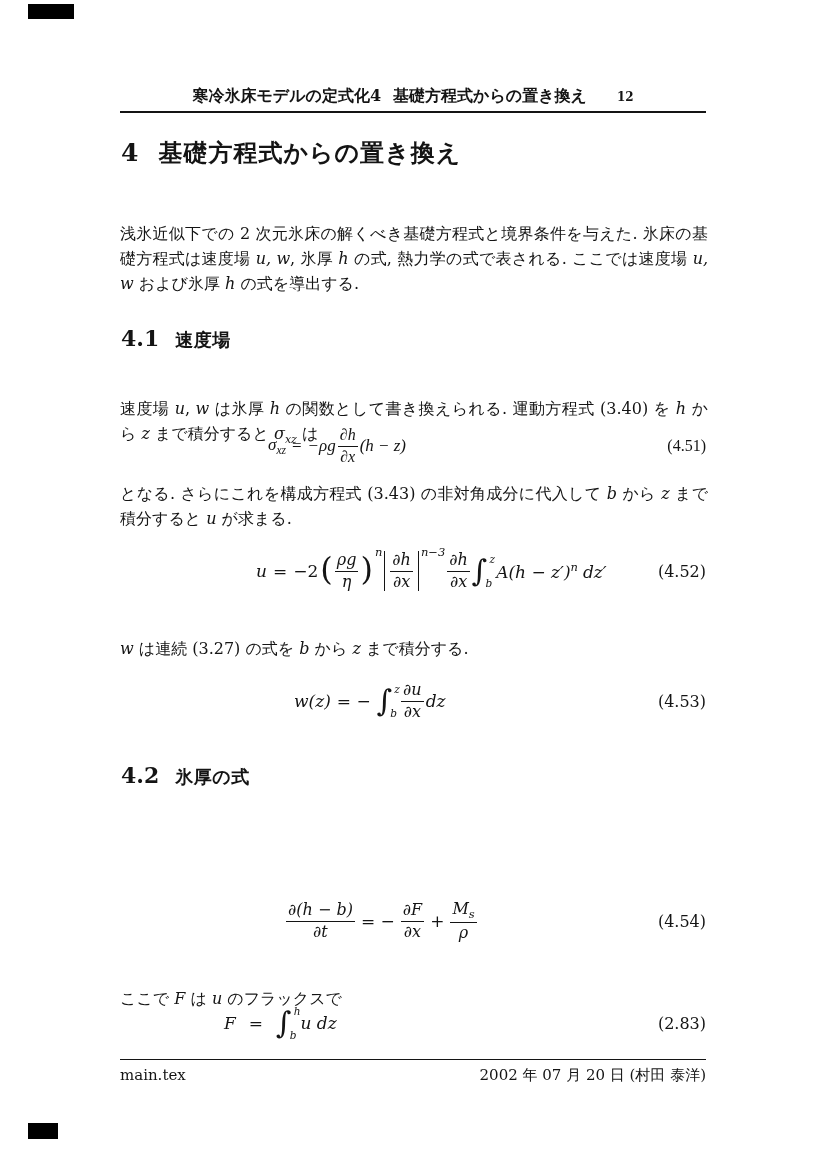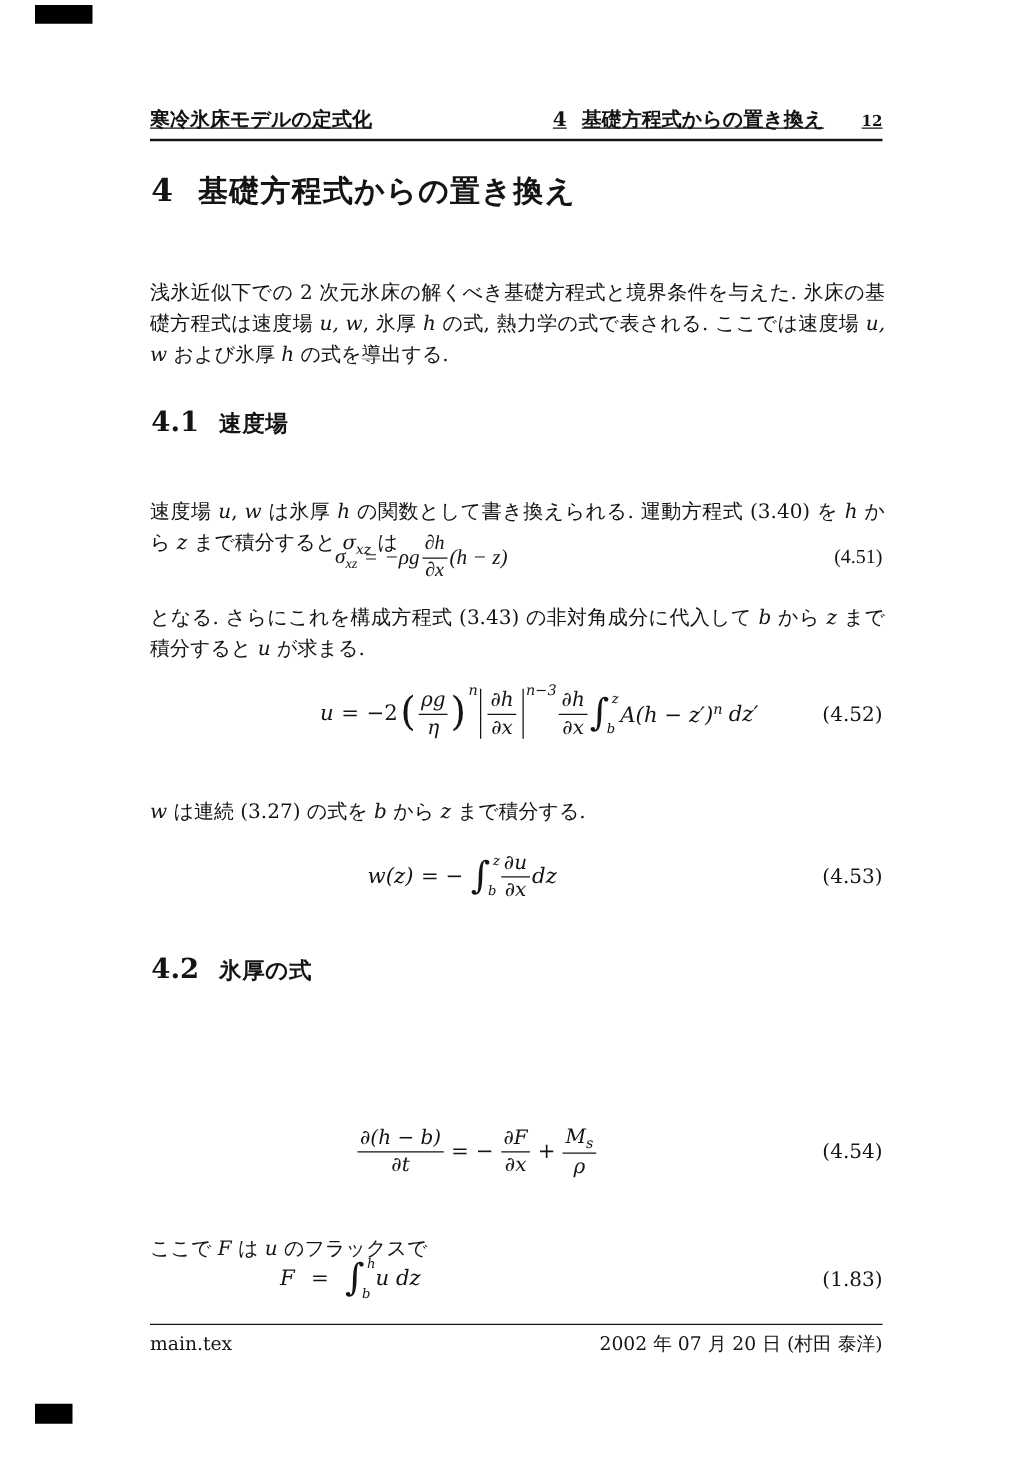--- a/index.html
+++ b/index.html
@@ -5,21 +5,21 @@
   html,body { margin:0; padding:0; background:#ffffff; }
   .page {
     position:relative; width:826px; height:1169px; background:#ffffff;
     color:#141414; font-family:"DejaVu Serif", serif; overflow:hidden;
   }
   .mark { position:absolute; background:#000000; }
   .mark-tl { left:28px; top:4px; width:46px; height:15px; }
   .mark-bl { left:28px; top:1123px; width:30px; height:16px; }
 
   
-  .hdr { position:absolute; top:86px; left:120px; width:586px; display:flex; justify-content:space-between; align-items:baseline;text-decoration:underline; }
+  .hdr { position:absolute; top:86px; left:120px; width:586px; display:flex; justify-content:center; align-items:baseline; }
   .hdr-left, .hdr-title { font-family:"DejaVu Sans", sans-serif; font-weight:bold; font-size:16px; }
   .hdr-right { display:flex; align-items:baseline; }
   .hdr-num { font-weight:bold; font-size:16px; margin-right:12px; }
   .hdr-page { font-weight:bold; font-size:12px; margin-left:30px; }
   .hdr-rule { position:absolute; top:111px; left:120px; width:586px; height:2px; background:#141414; }
 
   
   .sec-h { position:absolute; top:137px; left:121px; display:flex; align-items:baseline; }
   .sec-h .num { font-size:25px; font-weight:bold; }
   .sec-h .ttl { font-family:"DejaVu Sans", sans-serif; font-size:24px; font-weight:bold; margin-left:20px; letter-spacing:1px; }
@@ -202,21 +202,21 @@
     <span>F</span>
     <span class="rel">=</span>
     <span class="integral">
       <span class="int-sign">∫</span>
       <span class="int-b">
           <span class="bs">h</span>
           <span class="bb">b</span>
         </span>
     </span>
     <span>u dz</span>
-    <span class="eqlabel">(1.83)</span>
+    <span class="eqlabel">(2.83)</span>
   </div>
 
   <div class="ftr-rule"></div>
   <div class="ftr">
     <span>main.tex</span>
     <span>2002 年 07 月 20 日 (村田 泰洋)</span>
   </div>
 
 </div>
 

